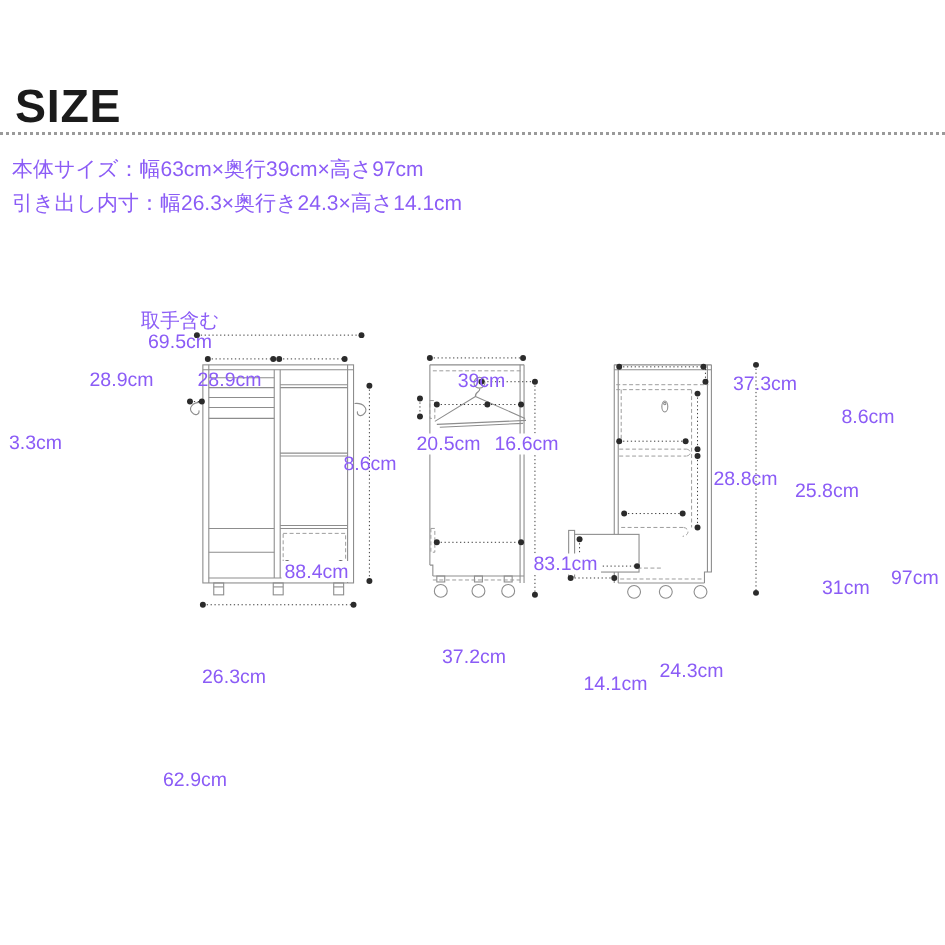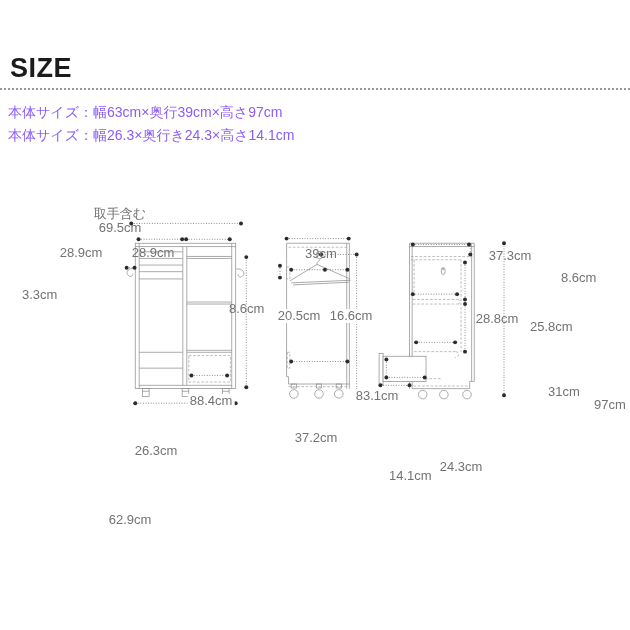--- a/index.html
+++ b/index.html
@@ -1,44 +1,44 @@
 <!DOCTYPE html>
 <html><head>
 <meta charset="utf-8">
 <style>
   html,body{margin:0;padding:0;background:#fff;}
   .page{position:relative;width:630px;height:630px;background:#fff;overflow:hidden;
         font-family:"Liberation Sans","DejaVu Sans",sans-serif;}
-  .title{position:absolute;left:10px;top:53px;margin:0;font-size:27px;font-weight:bold;
+  .title{position:absolute;left:10px;top:53px;margin:0;font-size:31px;font-weight:bold;
          color:#1b1b1b;letter-spacing:.5px;}
   .sep{position:absolute;left:0;top:88px;width:630px;height:0;border-top:2px dotted #9a9a9a;}
   .desc{position:absolute;left:8px;margin:0;font-size:14px;color:#8b5cf6;white-space:nowrap;}
   .desc.l1{top:104px;}
   .desc.l2{top:127px;}
   .diagram{position:absolute;left:0;top:0;width:630px;height:630px;}
   .diagram svg{position:absolute;left:0;top:195px;}
-  .dim{position:absolute;font-size:13px;line-height:14px;color:#737373;white-space:nowrap;}
+  .dim{position:absolute;font-size:13px;line-height:14px;color:#8b5cf6;white-space:nowrap;}
   .c{transform:translateX(-50%);}
-  .bg{background:#fff;padding:0 2px;margin-top:20px;}
+  .bg{background:#fff;padding:0 2px;}
   .multi{white-space:pre-line;line-height:13px;}
   .st{stroke:#8d8d8d;fill:none;stroke-width:1.1;}
   .sd{stroke:#9c9c9c;fill:none;stroke-width:1;stroke-dasharray:4 2.5;}
   .dm{stroke:#3a3a3a;fill:none;stroke-width:1;stroke-dasharray:1.3 2.6;}
   .dt{fill:#2b2b2b;stroke:none;}
   .wf{fill:#ffffff;stroke:#8d8d8d;stroke-width:1.1;}
 </style>
 </head>
 <body>
 
 <div class="page">
 
   <h1 class="title">SIZE</h1>
   <div class="sep"></div>
   <p class="desc l1">本体サイズ：幅63cm×奥行39cm×高さ97cm</p>
-  <p class="desc l2">本体サイズ：幅26.3×奥行き24.3×高さ14.1cm</p>
+  <p class="desc l2">引き出し内寸：幅26.3×奥行き24.3×高さ14.1cm</p>
 
   <div class="diagram">
     <svg width="630" height="380" viewBox="0 195 630 575">
 
       <g class="st">
         <rect x="43" y="268" width="152" height="220"></rect>
         <line x1="49" y1="268" x2="49" y2="488"></line>
         <line x1="189" y1="268" x2="189" y2="488"></line>
         <line x1="43" y1="273" x2="195" y2="273"></line>
         <line x1="115" y1="273" x2="115" y2="483"></line>
@@ -190,21 +190,21 @@
           <circle cx="481" cy="471" r="3"></circle>
         <circle cx="414" cy="483" r="3"></circle>
           <circle cx="458" cy="483" r="3"></circle>
       </g>
     </svg>
 
     <span class="dim c" style="left:120px;top:207px">取手含む</span>
     <span class="dim c" style="left:120px;top:221px">69.5cm</span>
     <span class="dim c" style="left:81px;top:246px">28.9cm</span>
     <span class="dim c" style="left:153px;top:246px">28.9cm</span>
-    <span class="dim" style="left:22px;top:288px">3.3cm</span>
+    <span class="dim" style="left:6px;top:288px">3.3cm</span>
     <span class="dim c bg" style="left:211px;top:374px">88.4cm</span>
     <span class="dim c" style="left:156px;top:444px">26.3cm</span>
     <span class="dim c" style="left:130px;top:513px">62.9cm</span>
 
     <span class="dim c" style="left:321px;top:247px">39cm</span>
     <span class="dim" style="left:229px;top:302px">8.6cm</span>
     <span class="dim c bg" style="left:299px;top:289px">20.5cm</span>
     <span class="dim c bg" style="left:351px;top:289px">16.6cm</span>
     <span class="dim c bg" style="left:377px;top:369px">83.1cm</span>
     <span class="dim c" style="left:316px;top:431px">37.2cm</span>

